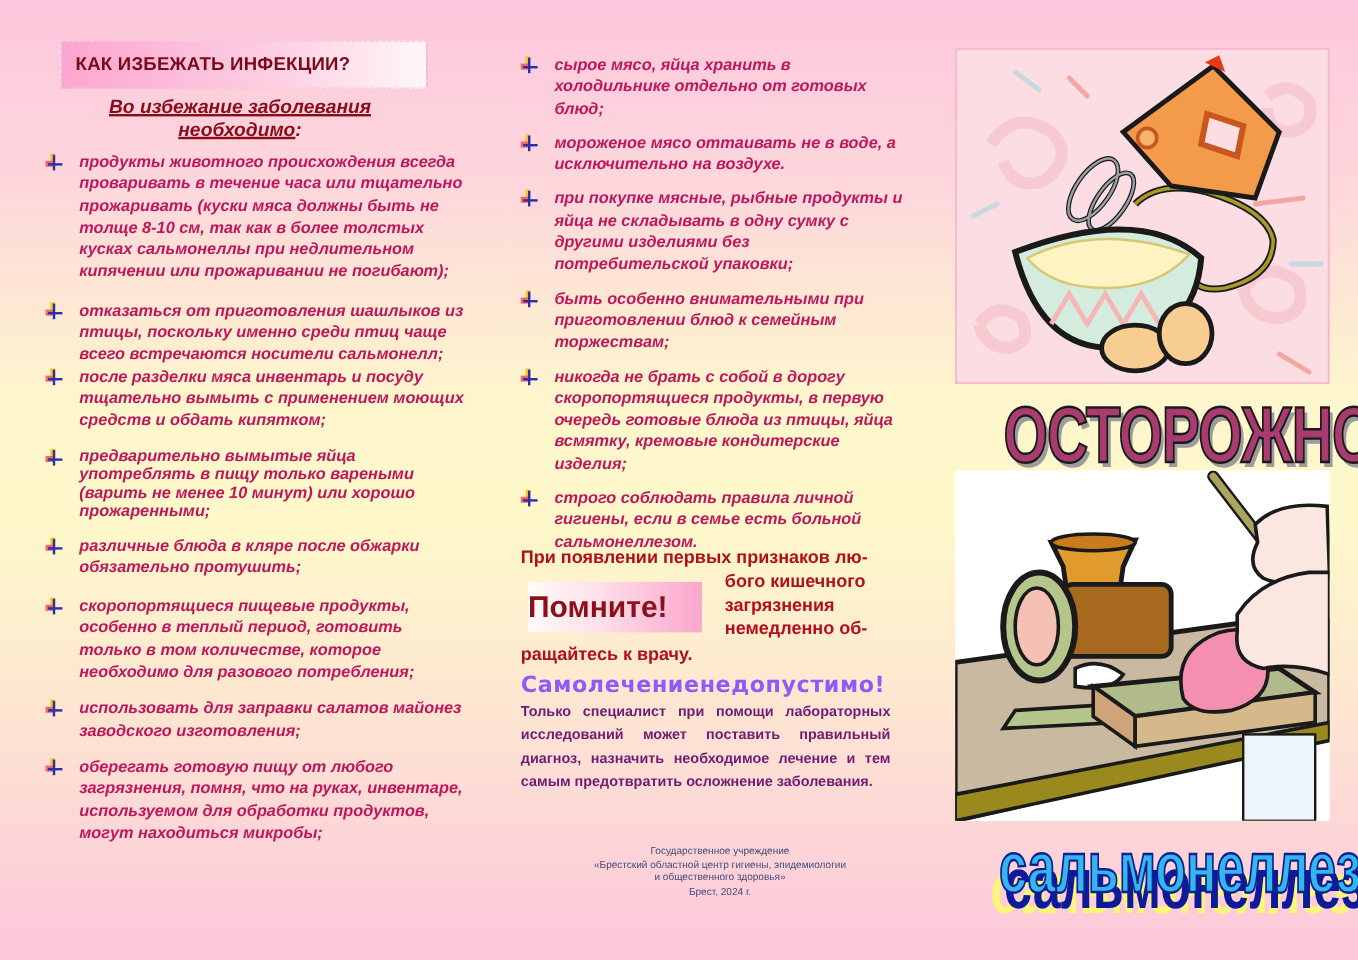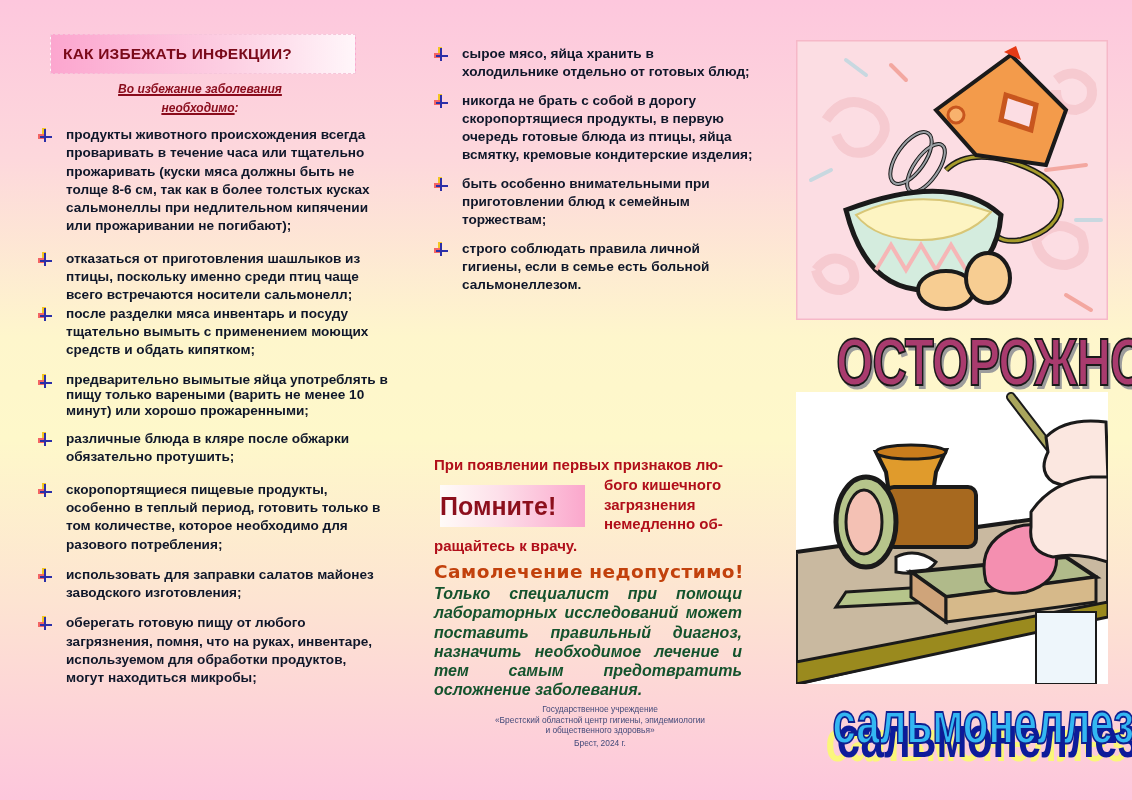--- a/index.html
+++ b/index.html
@@ -17,27 +17,27 @@
     position: absolute; left: 50px; top: 34px; width: 306px; height: 40px;
     background: linear-gradient(to right, #fca6cf 0%, #fdd0e3 60%, #fff6fa 100%);
     border: 1px dashed #f6c6da; box-sizing: border-box;
     display: flex; align-items: center; padding-left: 12px;
   }
   .title-box span {
     font-weight: bold; font-size: 15.5px; color: #7a0a1a; letter-spacing: 0.2px;
   }
   .subtitle {
     position: absolute; left: 40px; top: 80px; width: 320px; text-align: center;
-    font-weight: bold; font-style: italic; font-size: 12px; color: #8a0c1c;
+    font-weight: bold; font-style: italic; font-size: 16px; color: #8a0c1c;
     line-height: 19px;
   }
   .subtitle span { text-decoration: underline; text-decoration-thickness: 2px; }
 
   .blist { position: absolute; margin: 0; padding: 0; list-style: none; }
-  .blist li { position: relative; padding-left: 28px; color: #0f172a; font-weight: bold; font-size: 13.6px; line-height: 18.3px; }
+  .blist li { position: relative; padding-left: 28px; color: #be185d; font-weight: bold; font-style: italic; font-size: 13.6px; line-height: 18.3px; }
   .bullet {
     position: absolute; left: 0; top: 2px; width: 14px; height: 14px;
   }
   .bullet i { position: absolute; display: block; }
   .bullet .y { left: 4px; top: 0; width: 4px; height: 7px; background: #f4c622; }
   .bullet .r { left: 0; top: 6px; width: 6px; height: 5px; background: #f36464; }
   .bullet .b { left: 2px; top: 8px; width: 12px; height: 2px; background: #2b2fa8; }
   .bullet .v { left: 6px; top: 1px; width: 2px; height: 13px; background: #2b2fa8; }
 
   #left-list { left: 38px; top: 126px; width: 350px; }
@@ -48,26 +48,26 @@
   #alert-right { left: 604px; top: 475px; width: 150px; }
   #alert-last { left: 434px; top: 536px; }
   .remember-box {
     position: absolute; left: 440px; top: 485px; width: 145px; height: 42px;
     background: linear-gradient(to right, #fffbf8 0%, #fde0ea 40%, #fba7cc 100%);
     display: flex; align-items: center; justify-content: flex-start;
   }
   .remember-box span { color: #8c0f1c; font-weight: bold; font-size: 25px; }
   .warn-heading {
     position: absolute; left: 434px; top: 561px; width: 310px;
-    display: flex; justify-content: space-between;
-    color: #c2410c; font-weight: bold; font-size: 18.5px; font-family: "DejaVu Sans", sans-serif; letter-spacing: 0.5px;
+    display: flex; justify-content: flex-start;
+    color: #8b5cf6; font-weight: bold; font-size: 18.5px; font-family: "DejaVu Sans", sans-serif; letter-spacing: 0.5px;
   }
   .warn-body {
     position: absolute; left: 434px; top: 584px; width: 308px;
-    color: #14532d; font-weight: bold; font-style: italic; font-size: 16px; line-height: 19.3px; text-align: justify;
+    color: #701a75; font-weight: bold; font-size: 12px; line-height: 19.3px; text-align: justify;
   }
   .footer { position: absolute; left: 440px; top: 704px; width: 320px; text-align: center; color: #434a7a; font-size: 8.4px; line-height: 10.5px; }
   .footer .city { margin-top: 2px; display: block; }
 
   .illus-top { position: absolute; left: 796px; top: 40px; width: 312px; height: 280px; }
   .illus-bottom { position: absolute; left: 796px; top: 392px; width: 312px; height: 292px; background: #fff; }
   .caution {
     position: absolute; left: 790px; top: 322px; width: 330px; text-align: center;
     font-family: "Liberation Sans", sans-serif; font-weight: bold; font-size: 66px; line-height: 80px;
     color: #a93b6e; transform: scaleX(0.72); transform-origin: center;
@@ -91,21 +91,21 @@
   <span>Во избежание заболевания</span><br>
   <span>необходимо</span><b>:</b>
 </div>
 
 <ul id="left-list" class="blist">
   <li style="margin-bottom:14px"><span class="bullet">
         <i class="y"></i>
         <i class="r"></i>
         <i class="v"></i>
         <i class="b"></i>
-      </span><span>продукты животного происхождения всегда проваривать в течение часа или тщательно прожаривать (куски мяса должны быть не толще 8-6 см, так как в более толстых кусках сальмонеллы при недлительном кипячении или прожаривании не погибают);</span></li>
+      </span><span>продукты животного происхождения всегда проваривать в течение часа или тщательно прожаривать (куски мяса должны быть не толще 8-10 см, так как в более толстых кусках сальмонеллы при недлительном кипячении или прожаривании не погибают);</span></li>
   <li style=""><span class="bullet">
         <i class="y"></i>
         <i class="r"></i>
         <i class="v"></i>
         <i class="b"></i>
       </span><span>отказаться от приготовления шашлыков из птицы, поскольку именно среди птиц чаще всего встречаются носители сальмонелл;</span></li>
   <li style="margin-bottom:12px"><span class="bullet">
         <i class="y"></i>
         <i class="r"></i>
         <i class="v"></i>
@@ -149,33 +149,39 @@
         <i class="y"></i>
         <i class="r"></i>
         <i class="v"></i>
         <i class="b"></i>
       </span><span>сырое мясо, яйца хранить в холодильнике отдельно от готовых блюд;</span></li>
   <li style="margin-bottom:10px"><span class="bullet">
         <i class="y"></i>
         <i class="r"></i>
         <i class="v"></i>
         <i class="b"></i>
-      </span></li>
+      </span><span>мороженое мясо оттаивать не в воде, а исключительно на воздухе.</span></li>
+  <li style="margin-bottom:10px"><span class="bullet">
+        <i class="y"></i>
+        <i class="r"></i>
+        <i class="v"></i>
+        <i class="b"></i>
+      </span><span>при покупке мясные, рыбные продукты и яйца не складывать в одну сумку с другими изделиями без потребительской упаковки;</span></li>
+  <li style="margin-bottom:10px"><span class="bullet">
+        <i class="y"></i>
+        <i class="r"></i>
+        <i class="v"></i>
+        <i class="b"></i>
+      </span><span>быть особенно внимательными при приготовлении блюд к семейным торжествам;</span></li>
   <li style="margin-bottom:10px"><span class="bullet">
         <i class="y"></i>
         <i class="r"></i>
         <i class="v"></i>
         <i class="b"></i>
       </span><span>никогда не брать с собой в дорогу скоропортящиеся продукты, в первую очередь готовые блюда из птицы, яйца всмятку, кремовые кондитерские изделия;</span></li>
-  <li style="margin-bottom:10px"><span class="bullet">
-        <i class="y"></i>
-        <i class="r"></i>
-        <i class="v"></i>
-        <i class="b"></i>
-      </span><span>быть особенно внимательными при приготовлении блюд к семейным торжествам;</span></li>
   <li><span class="bullet">
         <i class="y"></i>
         <i class="r"></i>
         <i class="v"></i>
         <i class="b"></i>
       </span><span>строго соблюдать правила личной гигиены, если в семье есть больной сальмонеллезом.</span></li>
 </ul>
 
 <div id="alert-line1" class="alert-text">При появлении первых признаков лю-</div>
 <div class="remember-box">

